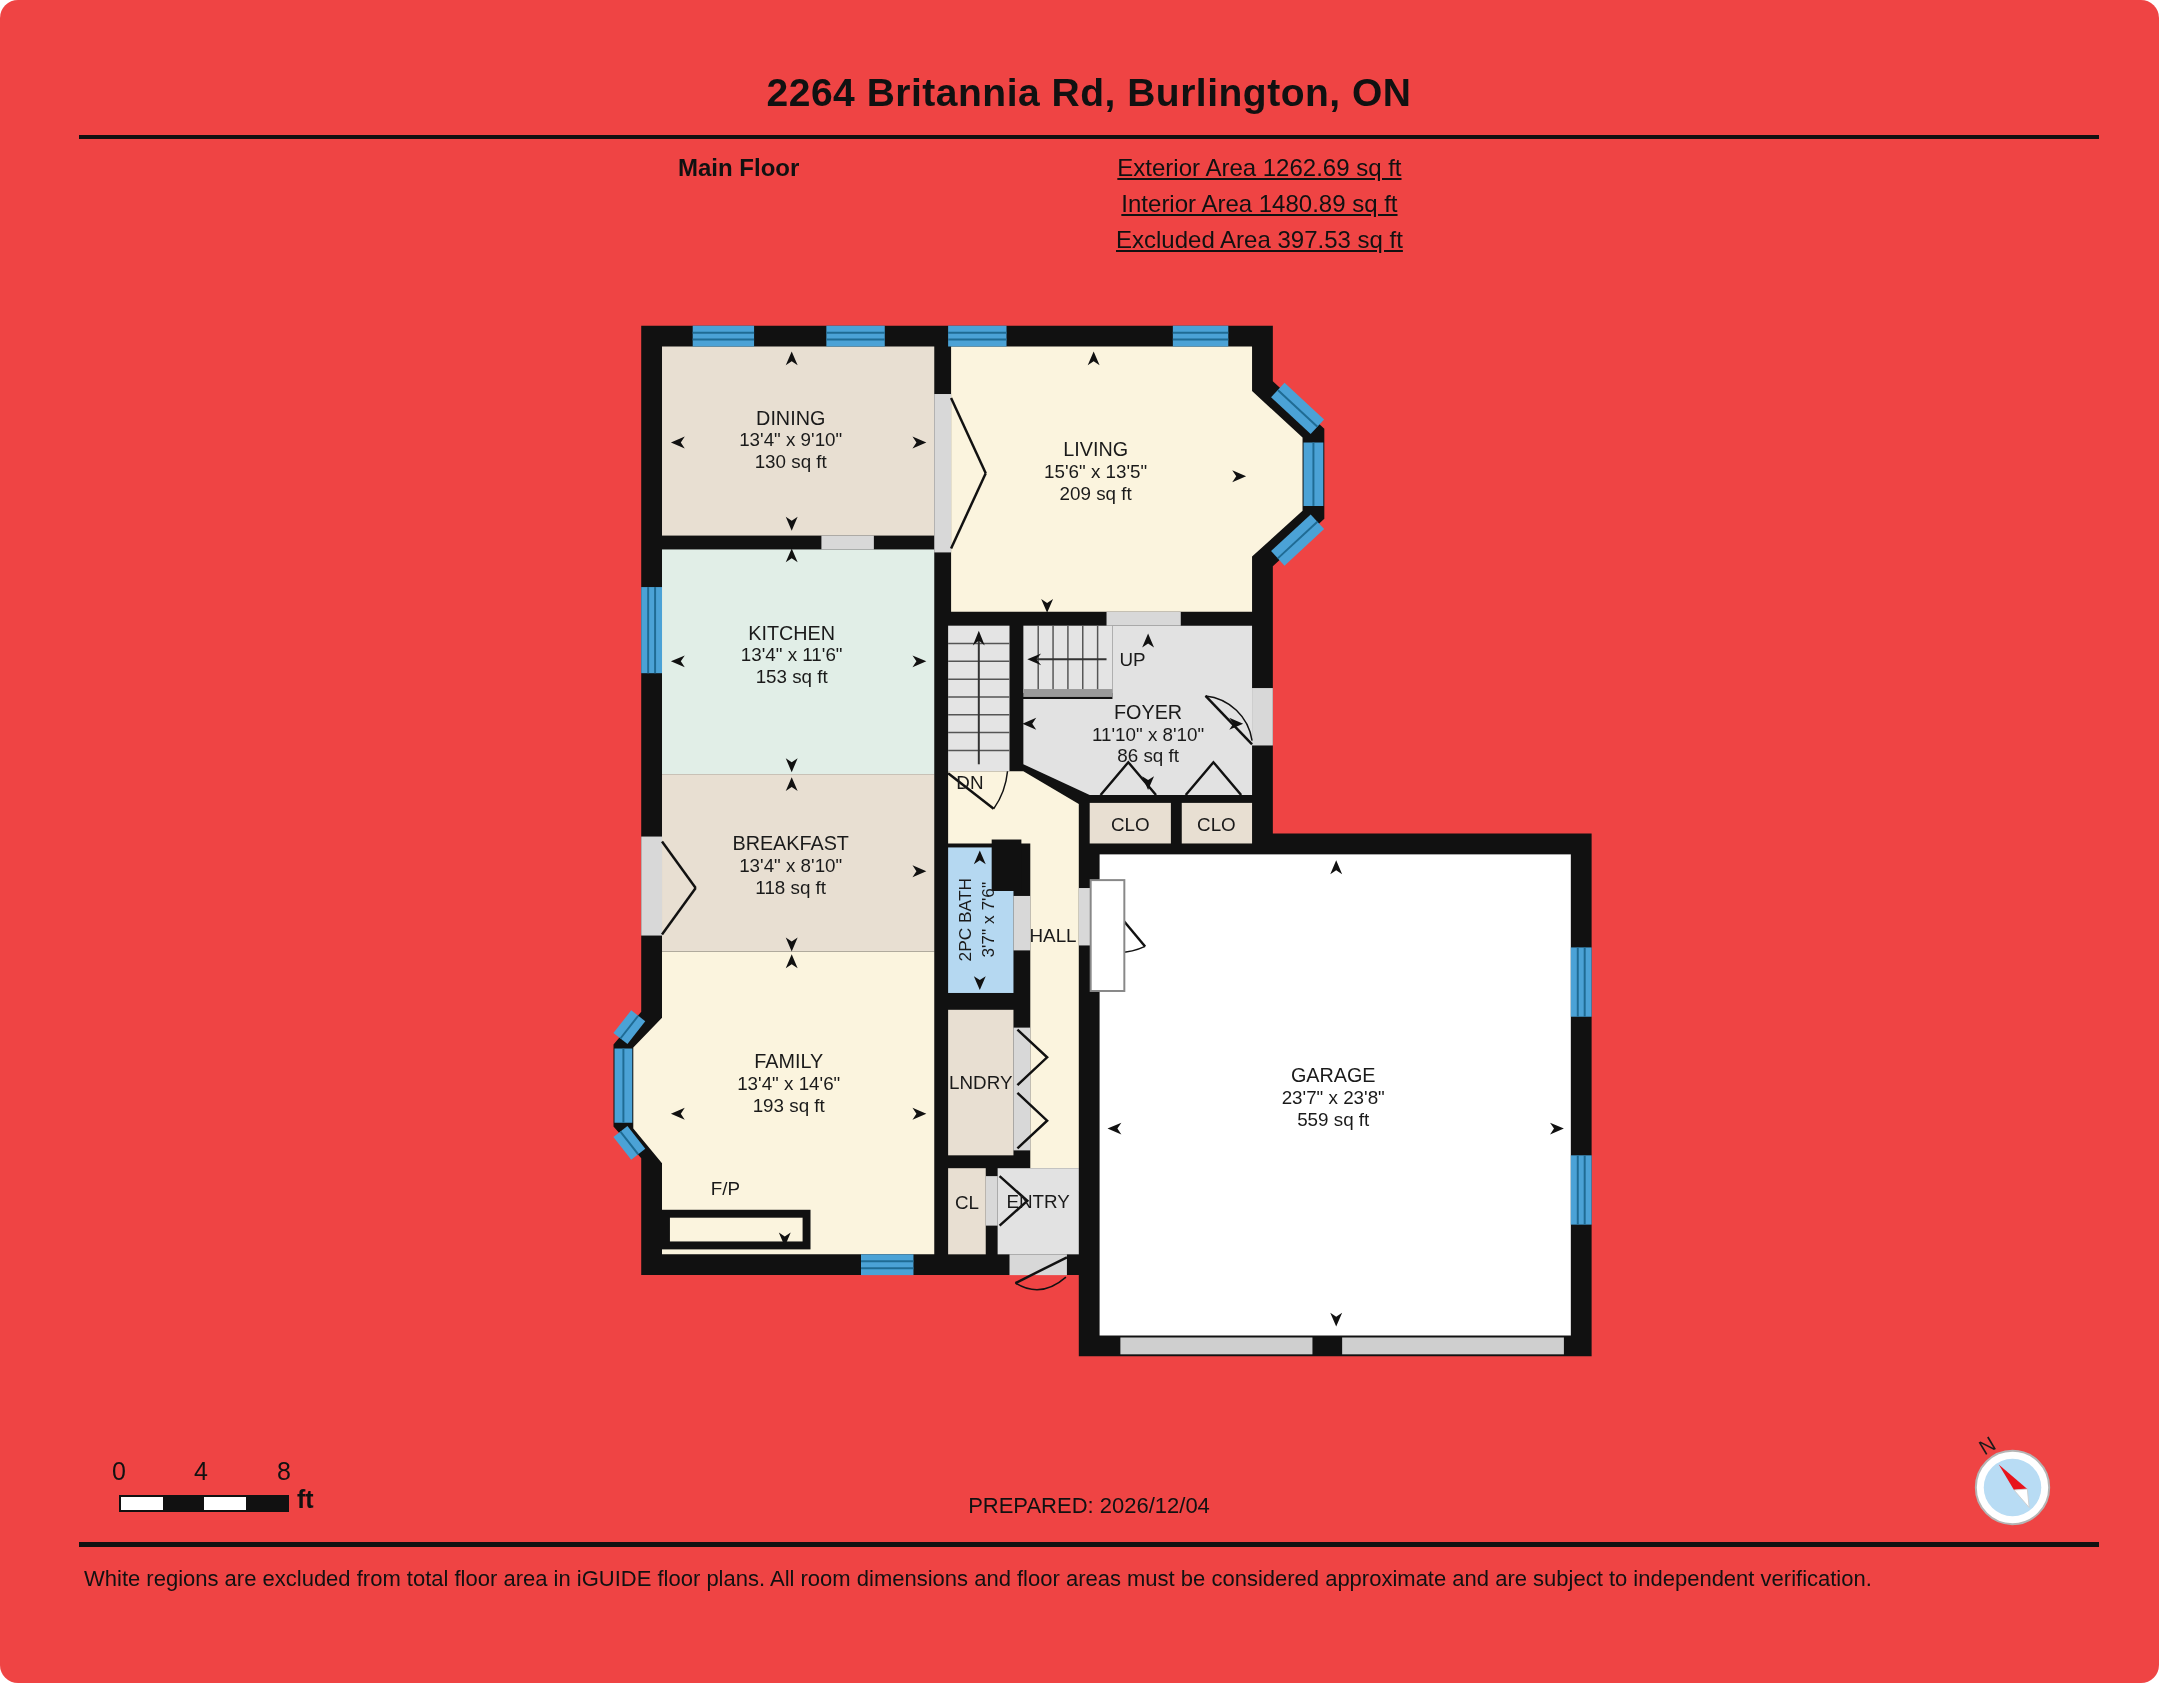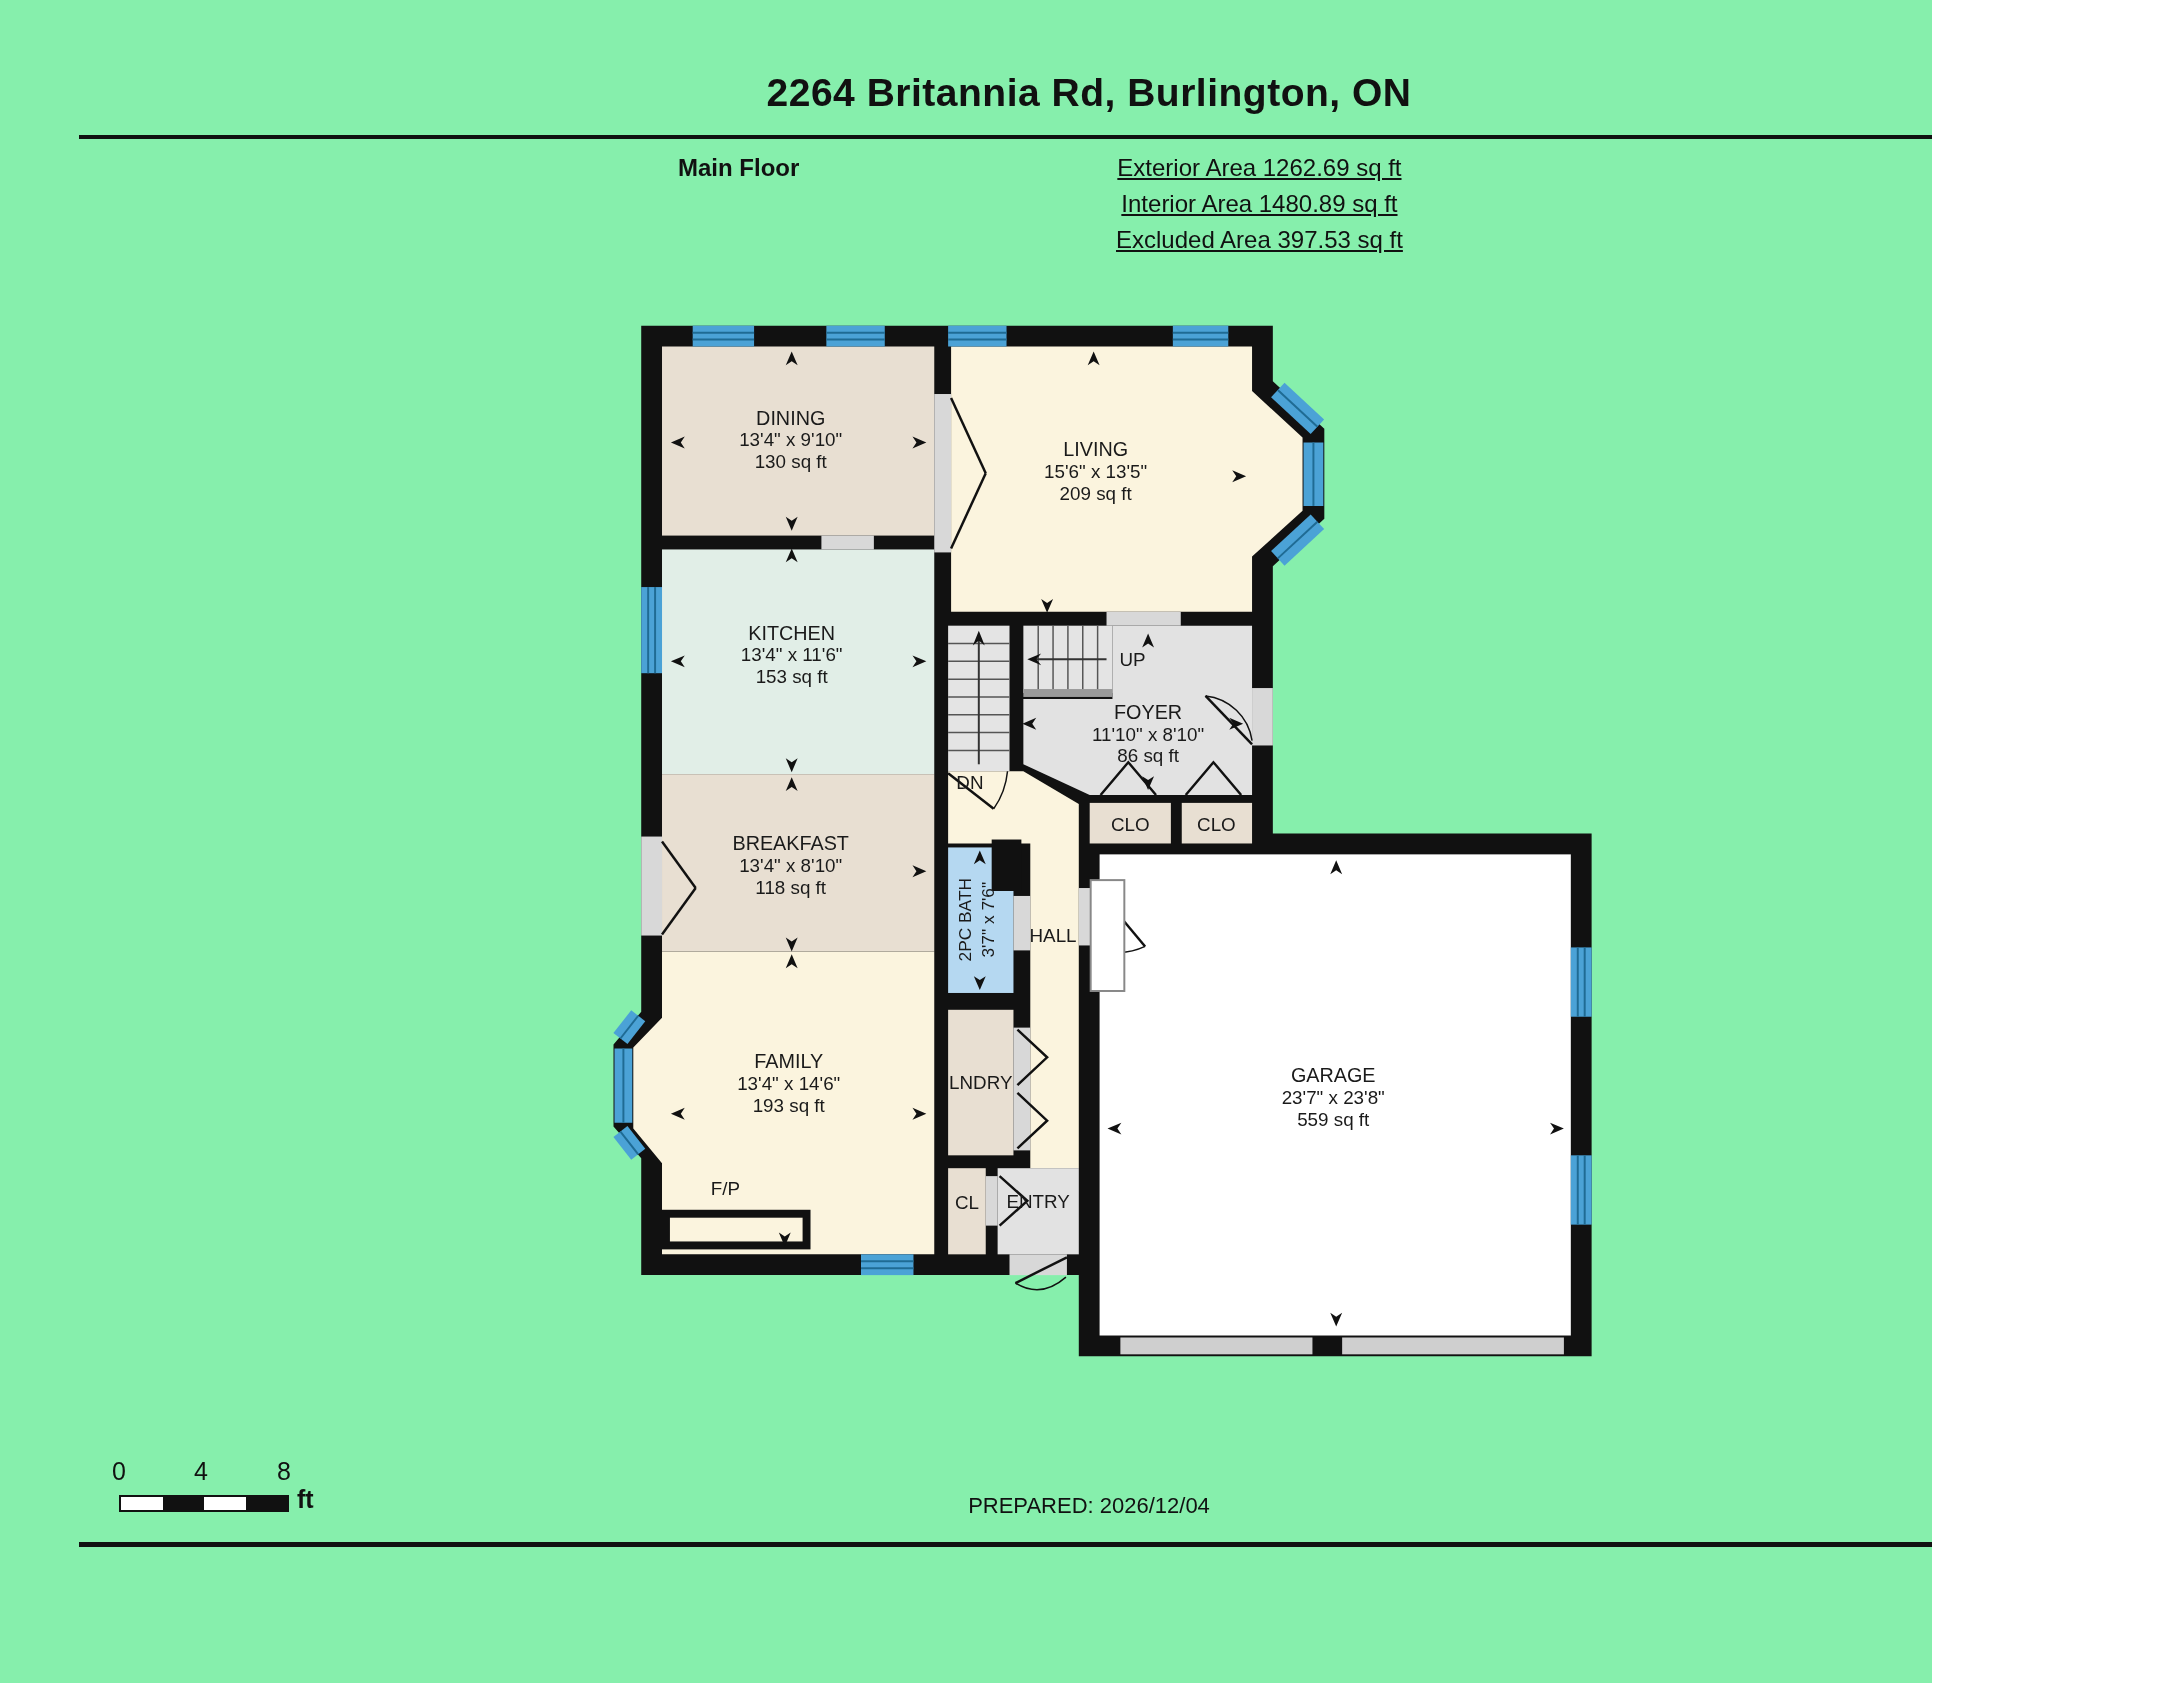--- a/index.html
+++ b/index.html
@@ -1,17 +1,17 @@
 <!DOCTYPE html>
 <html><head>
 <meta charset="utf-8">
 <style>
   html,body{margin:0;padding:0;background:#fff;}
-  .page{position:relative;width:1932px;height:1683px;background:#86efac;
-        font-family:"Liberation Sans",sans-serif;color:#111;overflow:hidden;}
+  .page{position:relative;width:2159px;height:1683px;background:#ef4444;
+        font-family:"Liberation Sans",sans-serif;color:#111;overflow:hidden;border-radius:18px;}
   .title{position:absolute;top:71px;left:0;width:2178px;text-align:center;
          font-size:39px;font-weight:bold;letter-spacing:0.5px;}
   .rule-top{position:absolute;top:135px;left:79px;width:2020px;height:4px;background:#111;}
   .rule-bottom{position:absolute;top:1542px;left:79px;width:2020px;height:5px;background:#111;}
   .floorstats{position:absolute;top:150px;left:678px;display:grid;
               grid-template-columns:416px 22px auto;grid-auto-rows:36px;
               font-size:24px;line-height:36px;}
   .floorstats .lbl{grid-column:1;text-align:left;font-weight:bold;}
   .floorstats .val{grid-column:3;text-align:center;text-decoration:underline;}
   .prepared{position:absolute;top:1493px;left:0;width:2178px;text-align:center;font-size:22px;}
@@ -274,15 +274,16 @@
       <circle cx="0" cy="0" r="29" fill="#b8dcf4"></circle>
       <g transform="rotate(-31)">
         <polygon points="0,-27 12,9 0,3" fill="#e8131b"></polygon>
         <polygon points="0,3 12,9 4,26" fill="#ffffff" stroke="#cccccc" stroke-width="0.8"></polygon>
         <text x="0" y="-42" font-size="21" text-anchor="middle">N</text>
       </g>
     </g>
   </svg>
 
   <div class="rule-bottom"></div>
+  <div class="disclaimer">White regions are excluded from total floor area in iGUIDE floor plans. All room dimensions and floor areas must be considered approximate and are subject to independent verification.</div>
 
 </div>
 
 
 </body></html>

